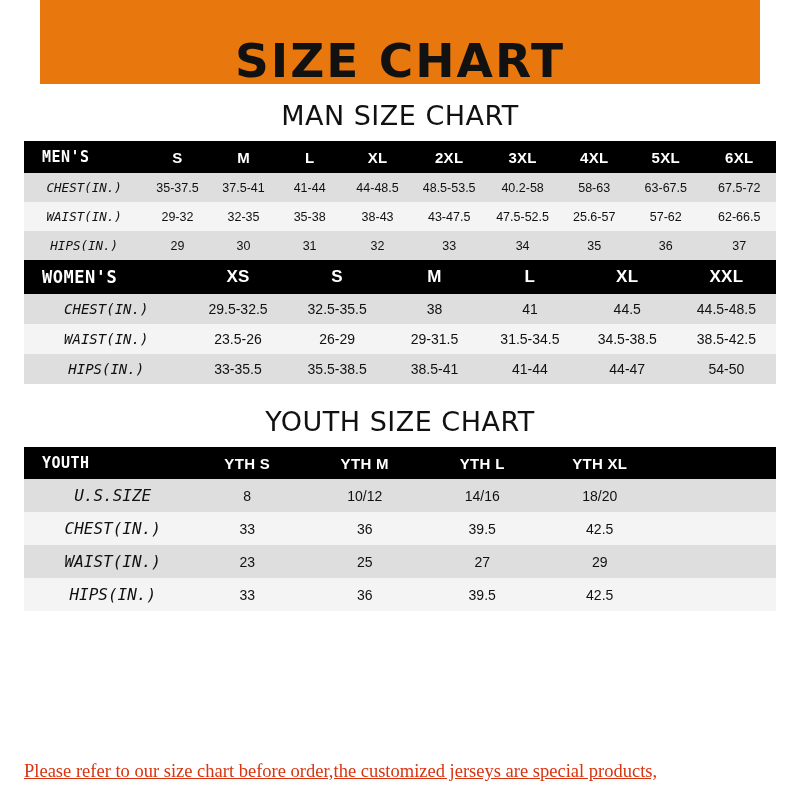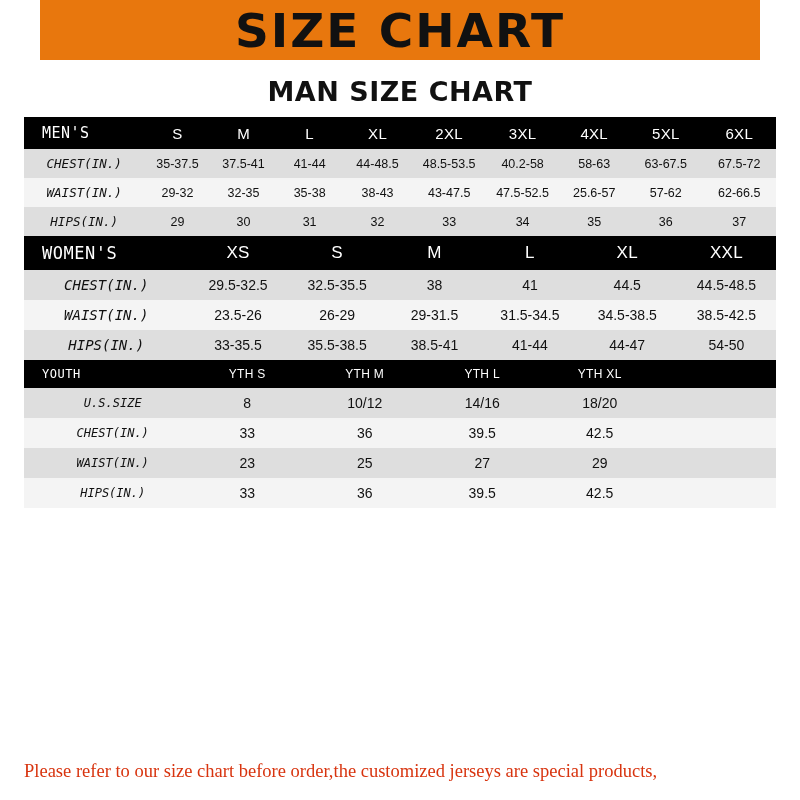--- a/index.html
+++ b/index.html
@@ -19,25 +19,25 @@
     width: 800px;
     height: 800px;
     box-sizing: border-box;
     background: #ffffff;
     display: flex;
     flex-direction: column;
   }
 
   
   .banner {
-    height: 60px;
+    height: 84px;
     background: #e8770d;
     position: relative;
     display: flex;
-    align-items: center;
+    align-items: flex-end;
     justify-content: center;
     flex: 0 0 auto;
   }
   .banner .side {
     position: absolute;
     top: 0;
     bottom: 0;
     width: 40px;
     background: #ffffff;
   }
@@ -56,21 +56,21 @@
   
   .content {
     padding: 0 24px;
     flex: 1 1 auto;
     display: flex;
     flex-direction: column;
   }
   .section-title {
     text-align: center;
     font-family: "DejaVu Sans", sans-serif;
-    font-weight: bold;
+    font-weight: normal;
     font-size: 27px;
     letter-spacing: 0.5px;
     color: #111111;
   }
   .s1-title { margin: 16px 0 10px; }
   .s2-title { margin: 22px 0 10px; }
   .s3-title { margin: 22px 0 10px; }
 
   table.chart {
     width: 100%;
@@ -82,21 +82,21 @@
     text-align: center;
     font-family: "Liberation Sans", sans-serif;
   }
   
   table.chart thead tr {
     background: #000000;
   }
   table.chart thead th {
     color: #ffffff;
     font-size: 15px;
-    font-weight: normal;
+    font-weight: bold;
     padding: 7px 0;
     letter-spacing: 0.3px;
   }
   table.chart thead th.rowlabel {
     font-family: "DejaVu Sans Mono", monospace;
     font-size: 16px;
     text-align: left;
     padding-left: 18px;
     letter-spacing: 0.5px;
   }
@@ -116,33 +116,34 @@
   table.chart tbody tr.even { background: #f4f4f4; }
 
   
   #men-table thead th { font-size: 15px; }
   #men-table tbody td { font-size: 12.5px; }
 
   #women-table thead th { font-size: 17px; }
   #women-table tbody td { font-size: 14px; }
   #women-table tbody td.rowlabel { font-size: 14px; }
 
-  #youth-table thead th { font-size: 12px; }
+  #youth-table thead th { font-size: 15px; }
   #youth-table tbody td { font-size: 14px; }
-  #youth-table tbody td.rowlabel { font-size: 12px; padding-left: 13px; }
+  #youth-table tbody td.rowlabel { font-size: 16px; padding-left: 13px; }
 
   
   .note {
     margin-top: auto;
     padding: 14px 24px 16px;
     color: #d8340f;
     font-family: "Liberation Serif", serif;
     font-size: 18.5px;
     line-height: 1.35;
     text-align: left;
+    text-decoration: underline;
   }
   .note .line { display: block; }
 </style>
 </head>
 <body>
 
 <div class="page">
 
   <div class="banner">
     <div class="side left"></div>
@@ -244,20 +245,21 @@
           <td>33-35.5</td>
           <td>35.5-38.5</td>
           <td>38.5-41</td>
           <td>41-44</td>
           <td>44-47</td>
           <td>54-50</td>
         </tr>
       </tbody>
     </table>
 
+    <div class="section-title s3-title">YOUTH SIZE CHART</div>
     <table class="chart" id="youth-table">
       <thead>
         <tr>
           <th class="rowlabel" style="width:20%">YOUTH</th>
           <th style="width:16%">YTH S</th>
           <th style="width:16%">YTH M</th>
           <th style="width:16%">YTH L</th>
           <th style="width:16%">YTH XL</th>
           <th style="width:16%"></th>
         </tr>

